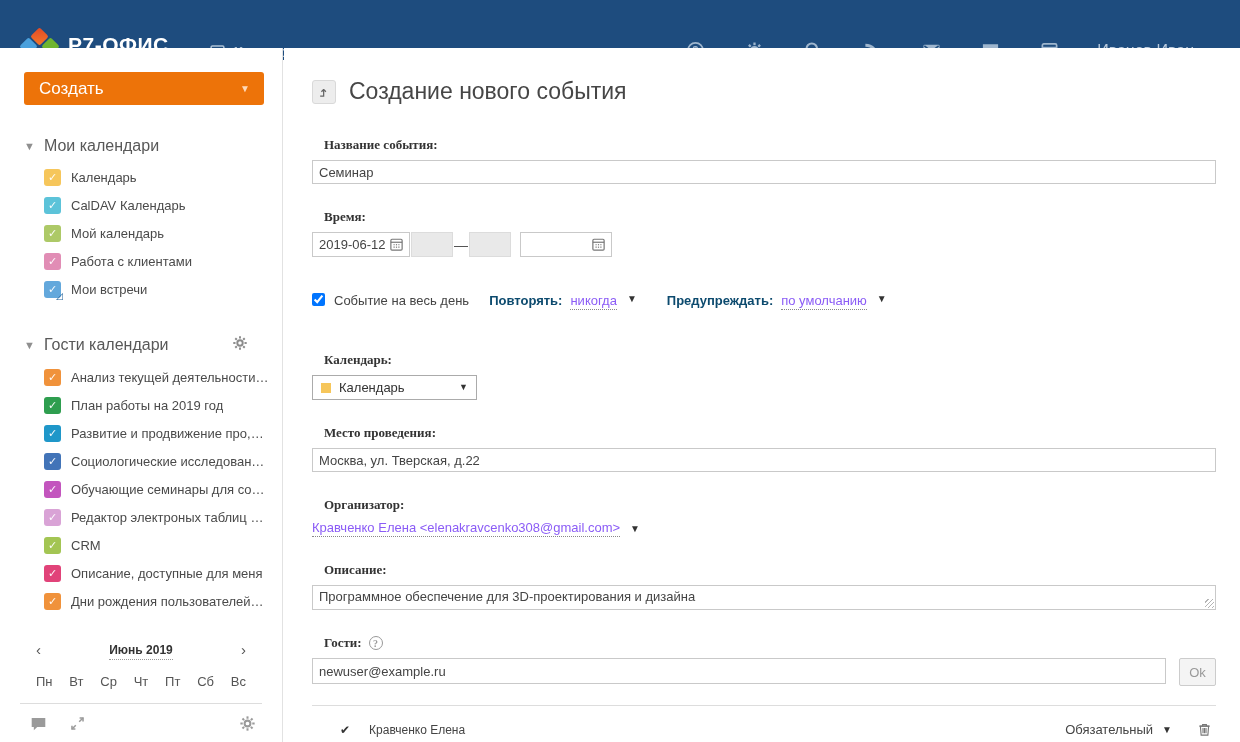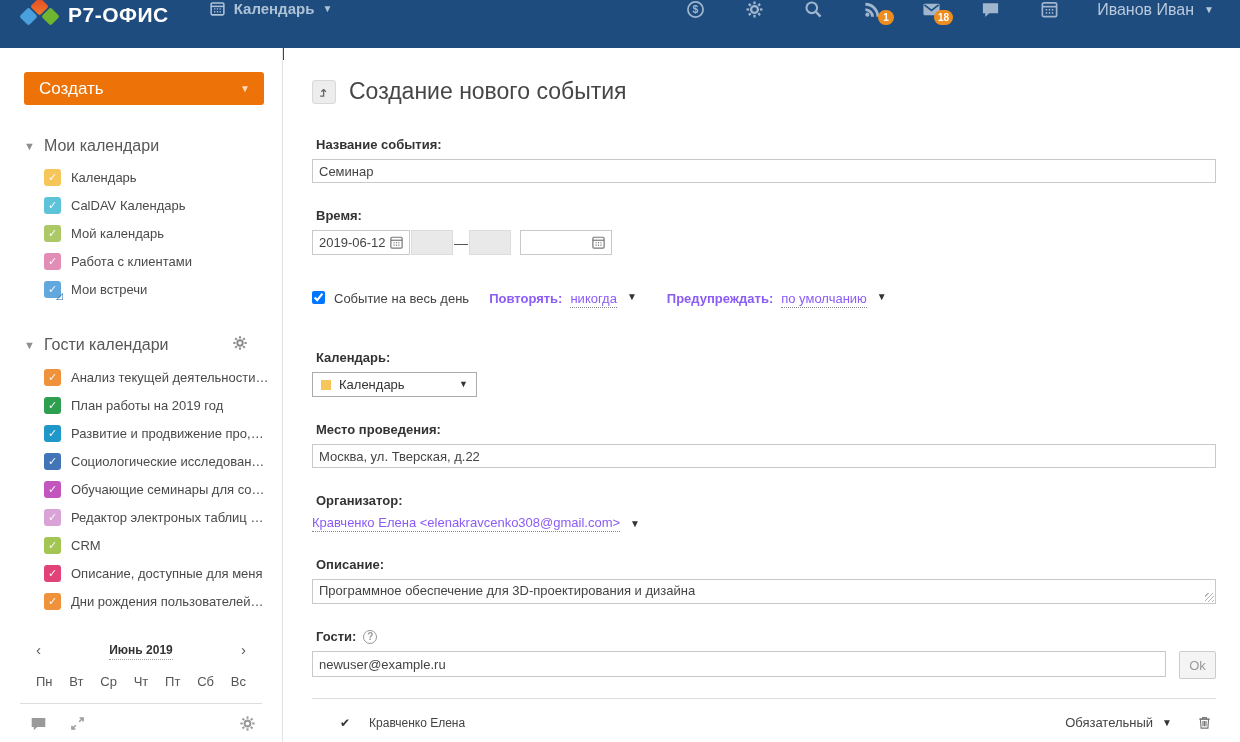--- a/index.html
+++ b/index.html
@@ -1,20 +1,20 @@
 <!DOCTYPE html>
 <html><head>
 <meta charset="utf-8">
 <style>
   * { box-sizing: border-box; margin: 0; padding: 0; }
   html,body { width:1240px; height:742px; overflow:hidden; background:#fff;
     font-family:"Liberation Sans","DejaVu Sans",sans-serif; }
 
   
-  .header { height:60px; background:#1E4C7E; display:flex; align-items:flex-start; padding:0 26px 0 20px; }
+  .header { height:60px; background:#1E4C7E; display:flex; align-items:flex-end; padding:0 26px 0 20px; }
   .logo { display:flex; align-items:center; gap:10px; }
   .logo-mark { position:relative; width:38px; height:30px; }
   .logo-mark .d { position:absolute; width:13px; height:13px; border-radius:2px; transform:rotate(45deg); }
   .d-blue  { left:2px;  top:10px; background:#4AA0DC; }
   .d-orange{ left:13px; top:0px;  background:linear-gradient(135deg,#E24A26,#F2772A); }
   .d-green { left:24px; top:10px; background:#6FB52F; }
   .logo-text { color:#fff; font-weight:bold; font-size:21px; letter-spacing:.5px; }
   .app-switcher { display:flex; align-items:center; gap:8px; margin-left:40px; color:#AEC2D6; font-weight:bold; font-size:15px; cursor:pointer; }
   .app-switcher svg { width:17px; height:17px; }
   .caret { font-size:10px; line-height:1; }
@@ -53,34 +53,34 @@
   .side-tools { display:flex; align-items:center; padding:11px 26px 0 30px; color:#9A9A9A; gap:22px; }
   .side-tools svg { width:17px; height:17px; cursor:pointer; }
   .side-tools .right { margin-left:auto; }
 
   
   .title-row { display:flex; align-items:center; gap:13px; }
   .back-btn { width:24px; height:24px; background:#EDEDED; border:1px solid #D9D9D9; border-radius:3px;
     display:flex; align-items:center; justify-content:center; color:#666; cursor:pointer; }
   .back-btn svg { width:14px; height:14px; }
   .page-title { font-size:23px; color:#464646; }
-  .form-label { font-weight:bold; font-size:13px; color:#333; margin:25px 4px 7px; display:flex; align-items:center; gap:7px; }
+  .form-label { font-weight:bold; font-size:13px; color:#333; margin:25px 12px 7px; display:flex; align-items:center; gap:7px;font-family:Liberation Serif, serif; }
   .form-label.first { margin-top:32px; }
   .text-input { width:100%; height:24px; border:1px solid #C9C9C9; padding:2px 6px; font-size:13px; color:#444; font-family:inherit; background:#fff; }
   .time-row { display:flex; align-items:center; gap:1px; }
   .date-box { display:flex; align-items:center; justify-content:space-between; width:98px; height:25px;
     border:1px solid #C9C9C9; padding:0 5px 0 6px; font-size:13px; color:#444; cursor:pointer; background:#fff; }
   .date-box.end { width:92px; margin-left:8px; }
   .date-box svg { width:15px; height:15px; color:#777; }
   .time-dis { width:42px; height:25px; background:#E9E9E9; border:1px solid #DCDCDC; }
   .dash { color:#555; font-size:14px; }
   .opts-row { display:flex; align-items:flex-start; margin-top:36px; font-size:13px; color:#444; }
   .opts-row input[type=checkbox] { margin-right:9px; }
   .opt-label { margin-right:20px; }
-  .opt-key { font-weight:bold; color:#8b5cf6; margin-right:8px; }
+  .opt-key { font-weight:bold; color:#0c4a6e; margin-right:8px; }
   .dd-link { color:#8b5cf6; border-bottom:1px dotted #888; padding-bottom:1px; cursor:pointer; }
   .dd-caret { color:#333; font-size:10px; margin:0 30px 0 10px; cursor:pointer; }
   .cal-select { margin-top:2px; width:165px; height:25px; border:1px solid #ABABAB; display:flex; align-items:center;
     padding:0 8px; gap:8px; font-size:13px; color:#333; cursor:pointer; background:#fff; }
   .cal-select .swatch { width:10px; height:10px; flex:none; }
   .cal-select .caret { margin-left:auto; color:#333; font-size:9px; }
   .org-row { display:flex; align-items:center; gap:10px; font-size:13px; margin-top:3px; }
   .desc-wrap { position:relative; }
   .desc-area { width:100%; height:25px; border:1px solid #C9C9C9; padding:3px 14px 2px 6px; font-size:13px; color:#444;
     font-family:inherit; resize:none; overflow:hidden; display:block; }

